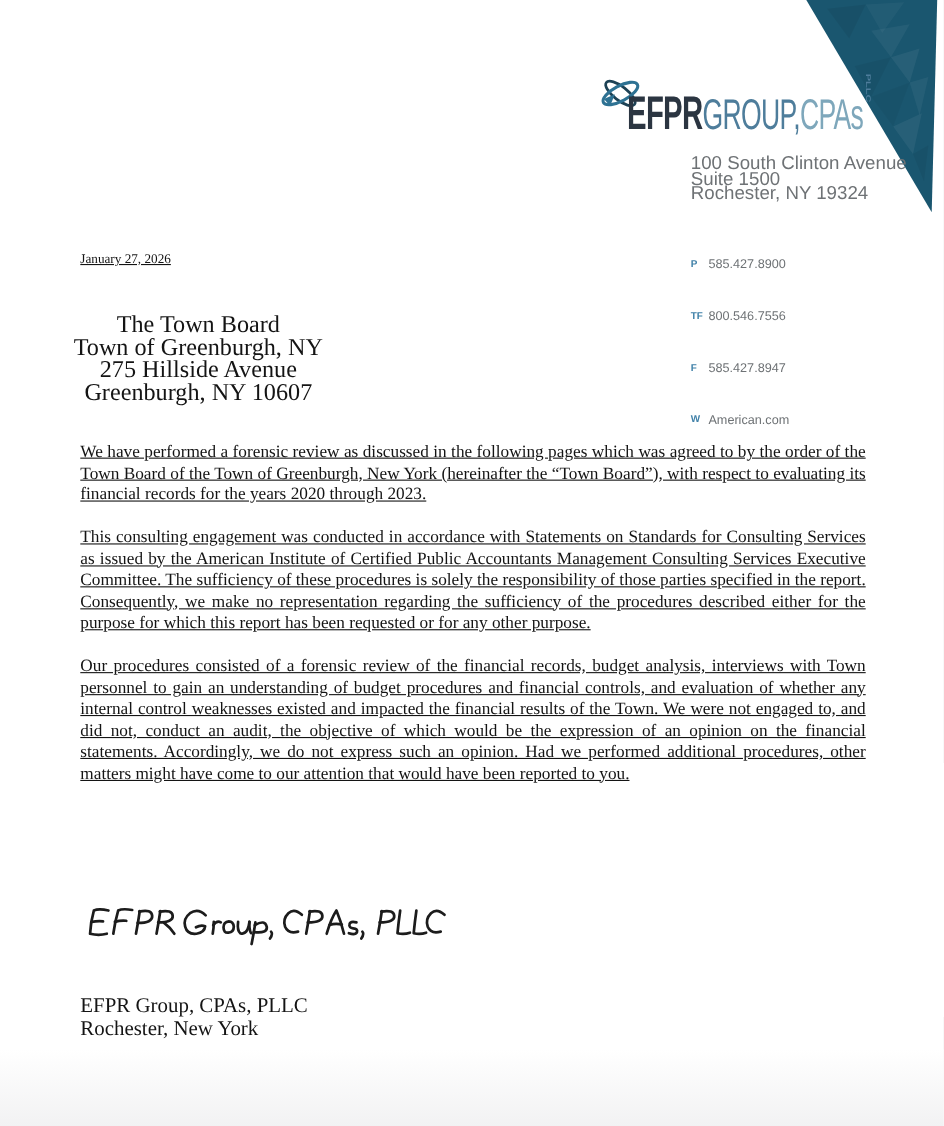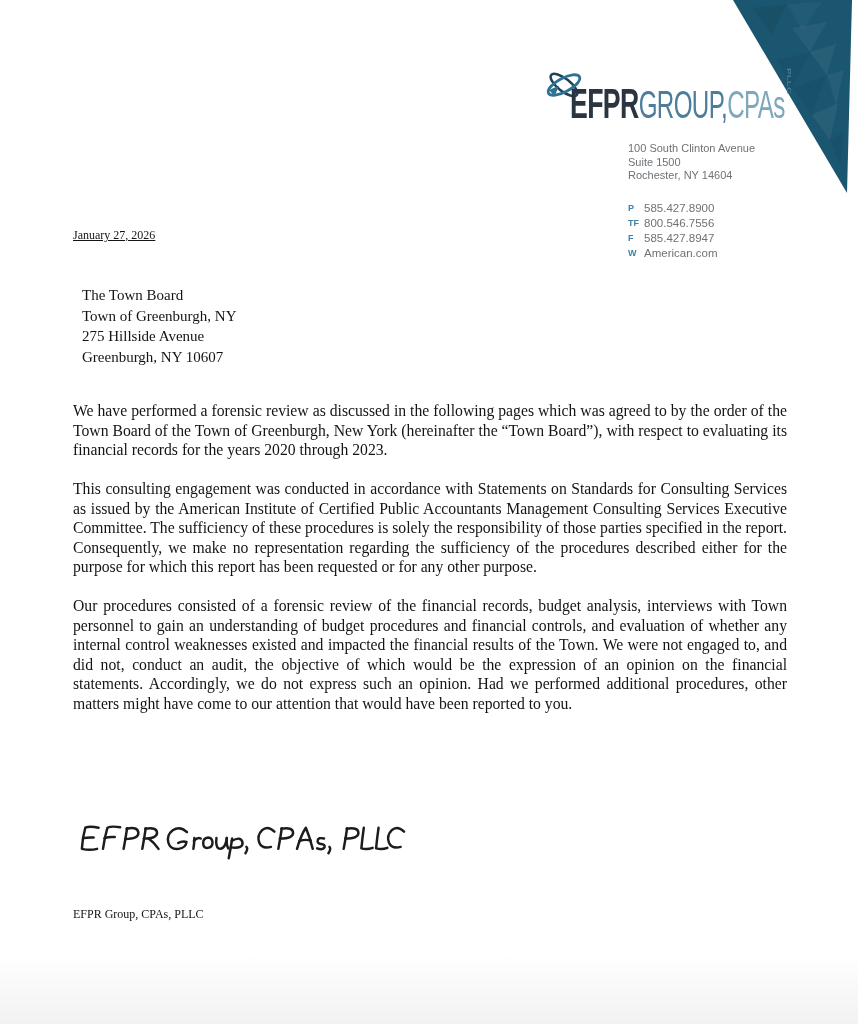--- a/index.html
+++ b/index.html
@@ -29,44 +29,44 @@
   .brand-pllc  {
     display:inline-block; font-size:10px; font-weight:bold;
     writing-mode:vertical-rl; text-orientation:mixed;
     vertical-align:baseline; margin-left:1px; letter-spacing:0;
     transform:translateY(-24px);
   }
   
   .lh-address {
     position:absolute; left:628px; top:142px;
     font-family:"Liberation Sans", sans-serif;
-    font-size:11px; line-height:13.6px; color:#6e7275;
+    font-size:17px; line-height:13.6px; color:#6e7275;
   }
   .lh-contact {
     position:absolute; left:628px; top:201px;
     font-family:"Liberation Sans", sans-serif;
     font-size:11.5px; line-height:15px; color:#6e7275;
   }
-  .contact-row { height:15px; }
+  .contact-row { height:15px;margin-top:32px; }
   .contact-label {
     display:inline-block; width:16px; font-size:9px; font-weight:bold;
     vertical-align:1px;
   }
   
   .date-line { position:absolute; left:73px; top:228px; font-size:12px;text-decoration:underline; }
-  .recipient { position:absolute; left:82px; top:285px; font-size:15px; line-height:20.5px; }
+  .recipient { position:absolute; left:67px; top:285px; font-size:22px; line-height:20.5px;text-align:center; }
   .recipient div { white-space:nowrap; }
   .body-text {
     position:absolute; left:73px; top:401px; width:714px;
     font-size:15.7px; line-height:19.5px; text-align:justify;
   }
-  .body-text p { margin-bottom:19.5px; }
+  .body-text p { margin-bottom:19.5px;text-decoration:underline; }
   
   .signature { position:absolute; left:75px; top:819px; width:334px; height:44px; }
-  .signoff { position:absolute; left:73px; top:904px; font-size:12px; line-height:21px; }
+  .signoff { position:absolute; left:73px; top:904px; font-size:19px; line-height:21px; }
 </style>
 </head>
 <body>
 
 <div class="page">
 
   <svg class="corner-triangle" viewBox="0 0 126 196" xmlns="http://www.w3.org/2000/svg" aria-hidden="true">
     <polygon points="1,0 120,0 115,193" fill="#1a566f"></polygon>
     <polygon points="20,8 55,4 40,35" fill="#000000" opacity="0.06"></polygon>
     <polygon points="55,4 90,2 70,30" fill="#ffffff" opacity="0.04"></polygon>
@@ -90,21 +90,21 @@
       <path d="M8 36 L24 29 L17 46 Z" fill="#2e7293"></path>
     </svg>
     <div class="logo-text">
       <span class="brand-efpr" style="color:#2b3541">EFPR</span><span class="brand-group" style="color:#4e7d9b">GROUP,</span><span class="brand-cpas" style="color:#7ea7bb">CPAs</span><span class="brand-pllc" style="color:#4e7d9b">PLLC</span>
     </div>
   </div>
 
   <div class="lh-address">
     <div>100 South Clinton Avenue</div>
     <div>Suite 1500</div>
-    <div>Rochester, NY 14604</div>
+    <div>Rochester, NY 19324</div>
   </div>
 
   <div class="lh-contact">
     <div class="contact-row">
       <span class="contact-label" style="color:#3f80a8">P</span><span>585.427.8900</span>
     </div>
     <div class="contact-row">
       <span class="contact-label" style="color:#3f80a8">TF</span><span>800.546.7556</span>
     </div>
     <div class="contact-row">
@@ -177,16 +177,17 @@
 
     <path d="M588 15 Q585 36 583 57 Q595 60 606 56"></path>
 
     <path d="M618 15 Q615 36 613 57 Q625 60 636 56"></path>
 
     <path d="M670 23 Q656 10 645 20 Q634 31 639 45 Q645 59 663 54"></path>
   </svg>
 
   <div class="signoff">
     <div>EFPR Group, CPAs, PLLC</div>
+    <div>Rochester, New York</div>
   </div>
 
   <div class="bottom-fade"></div>
 </div>
 
 </body></html>

